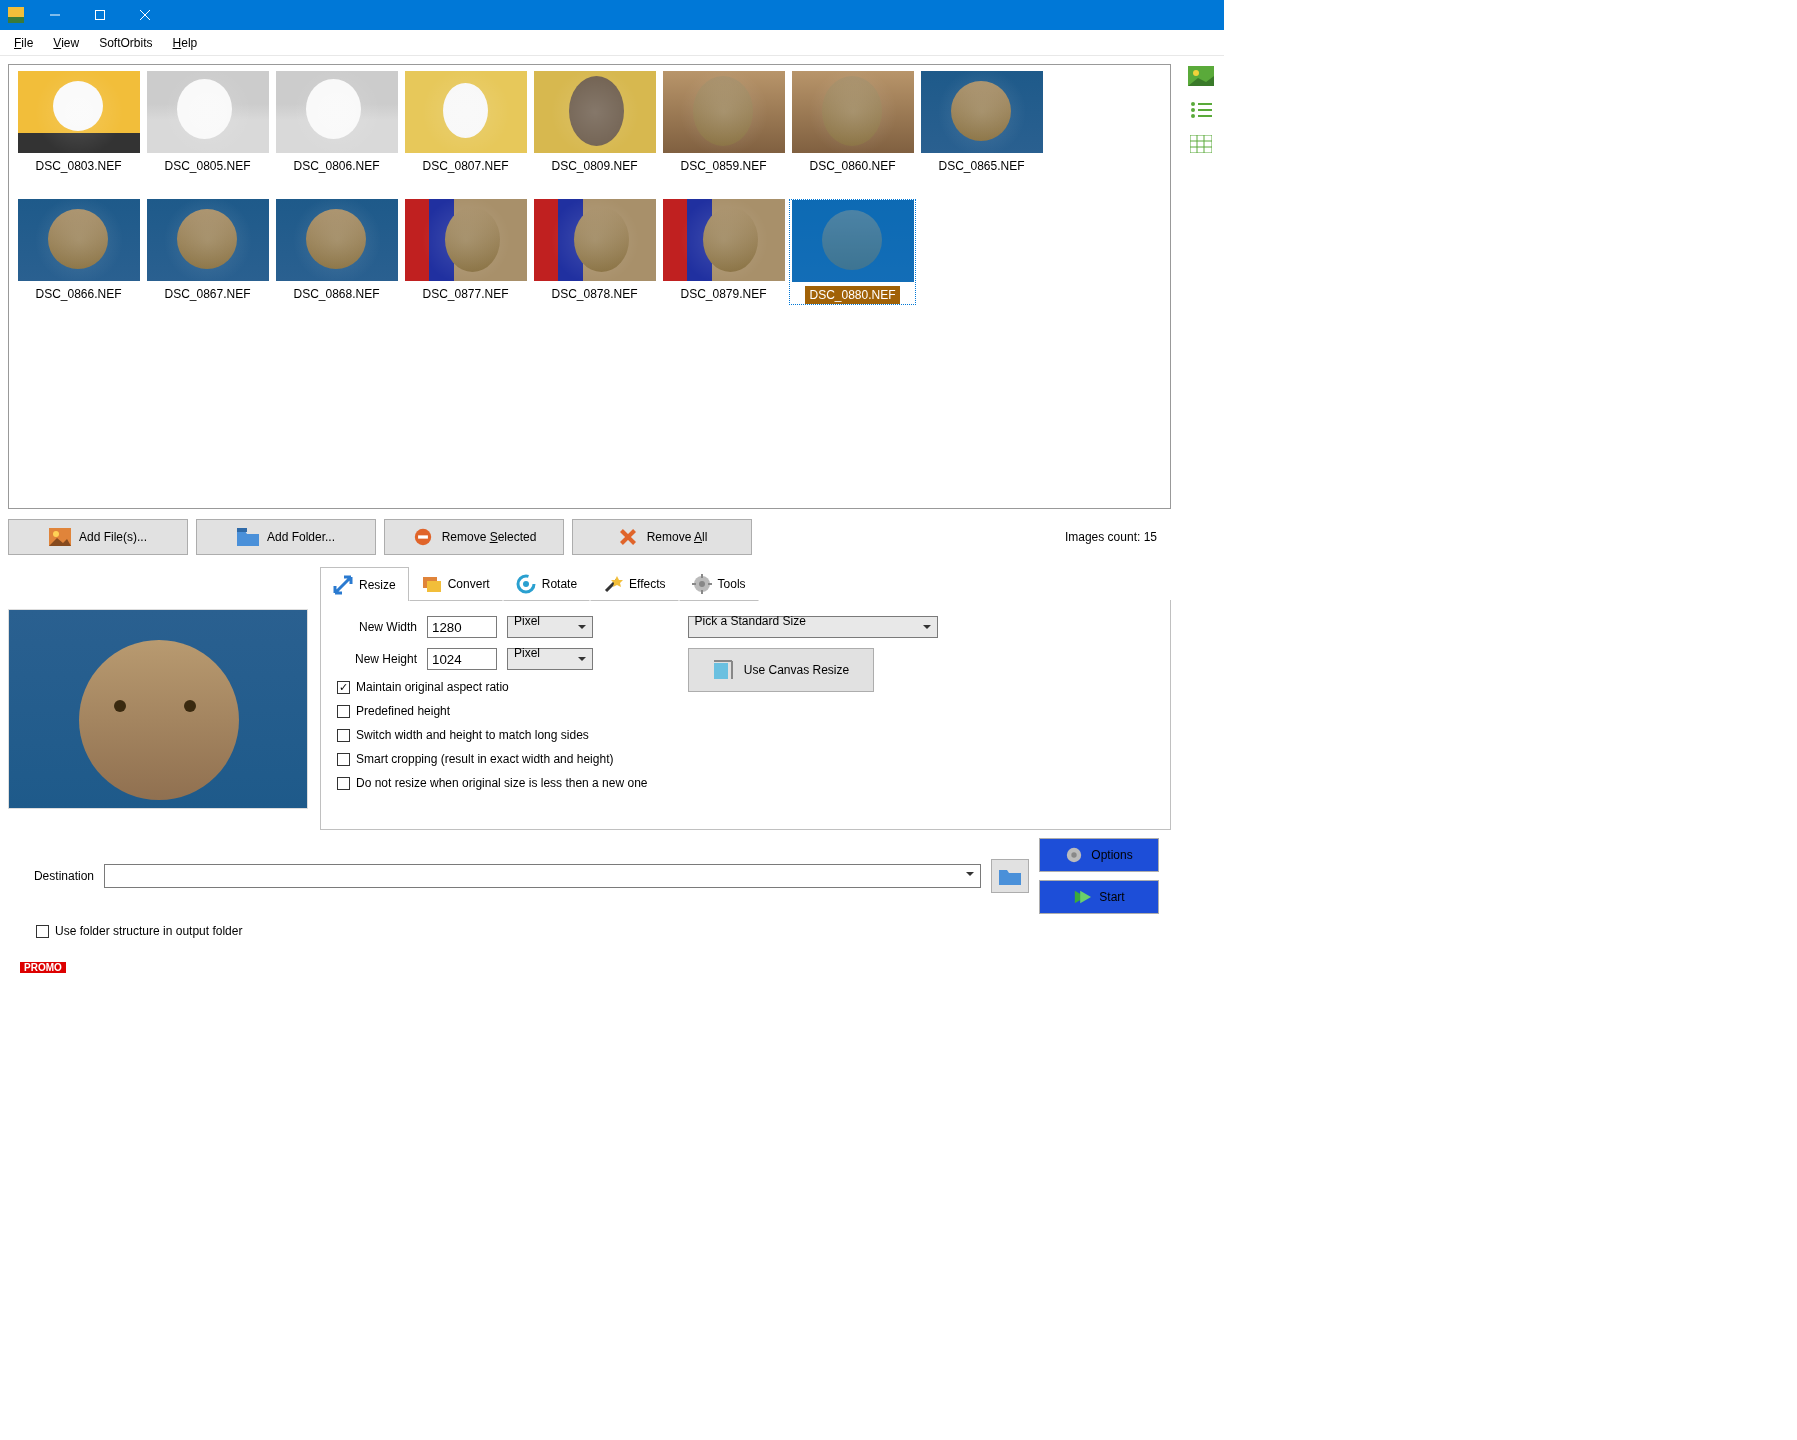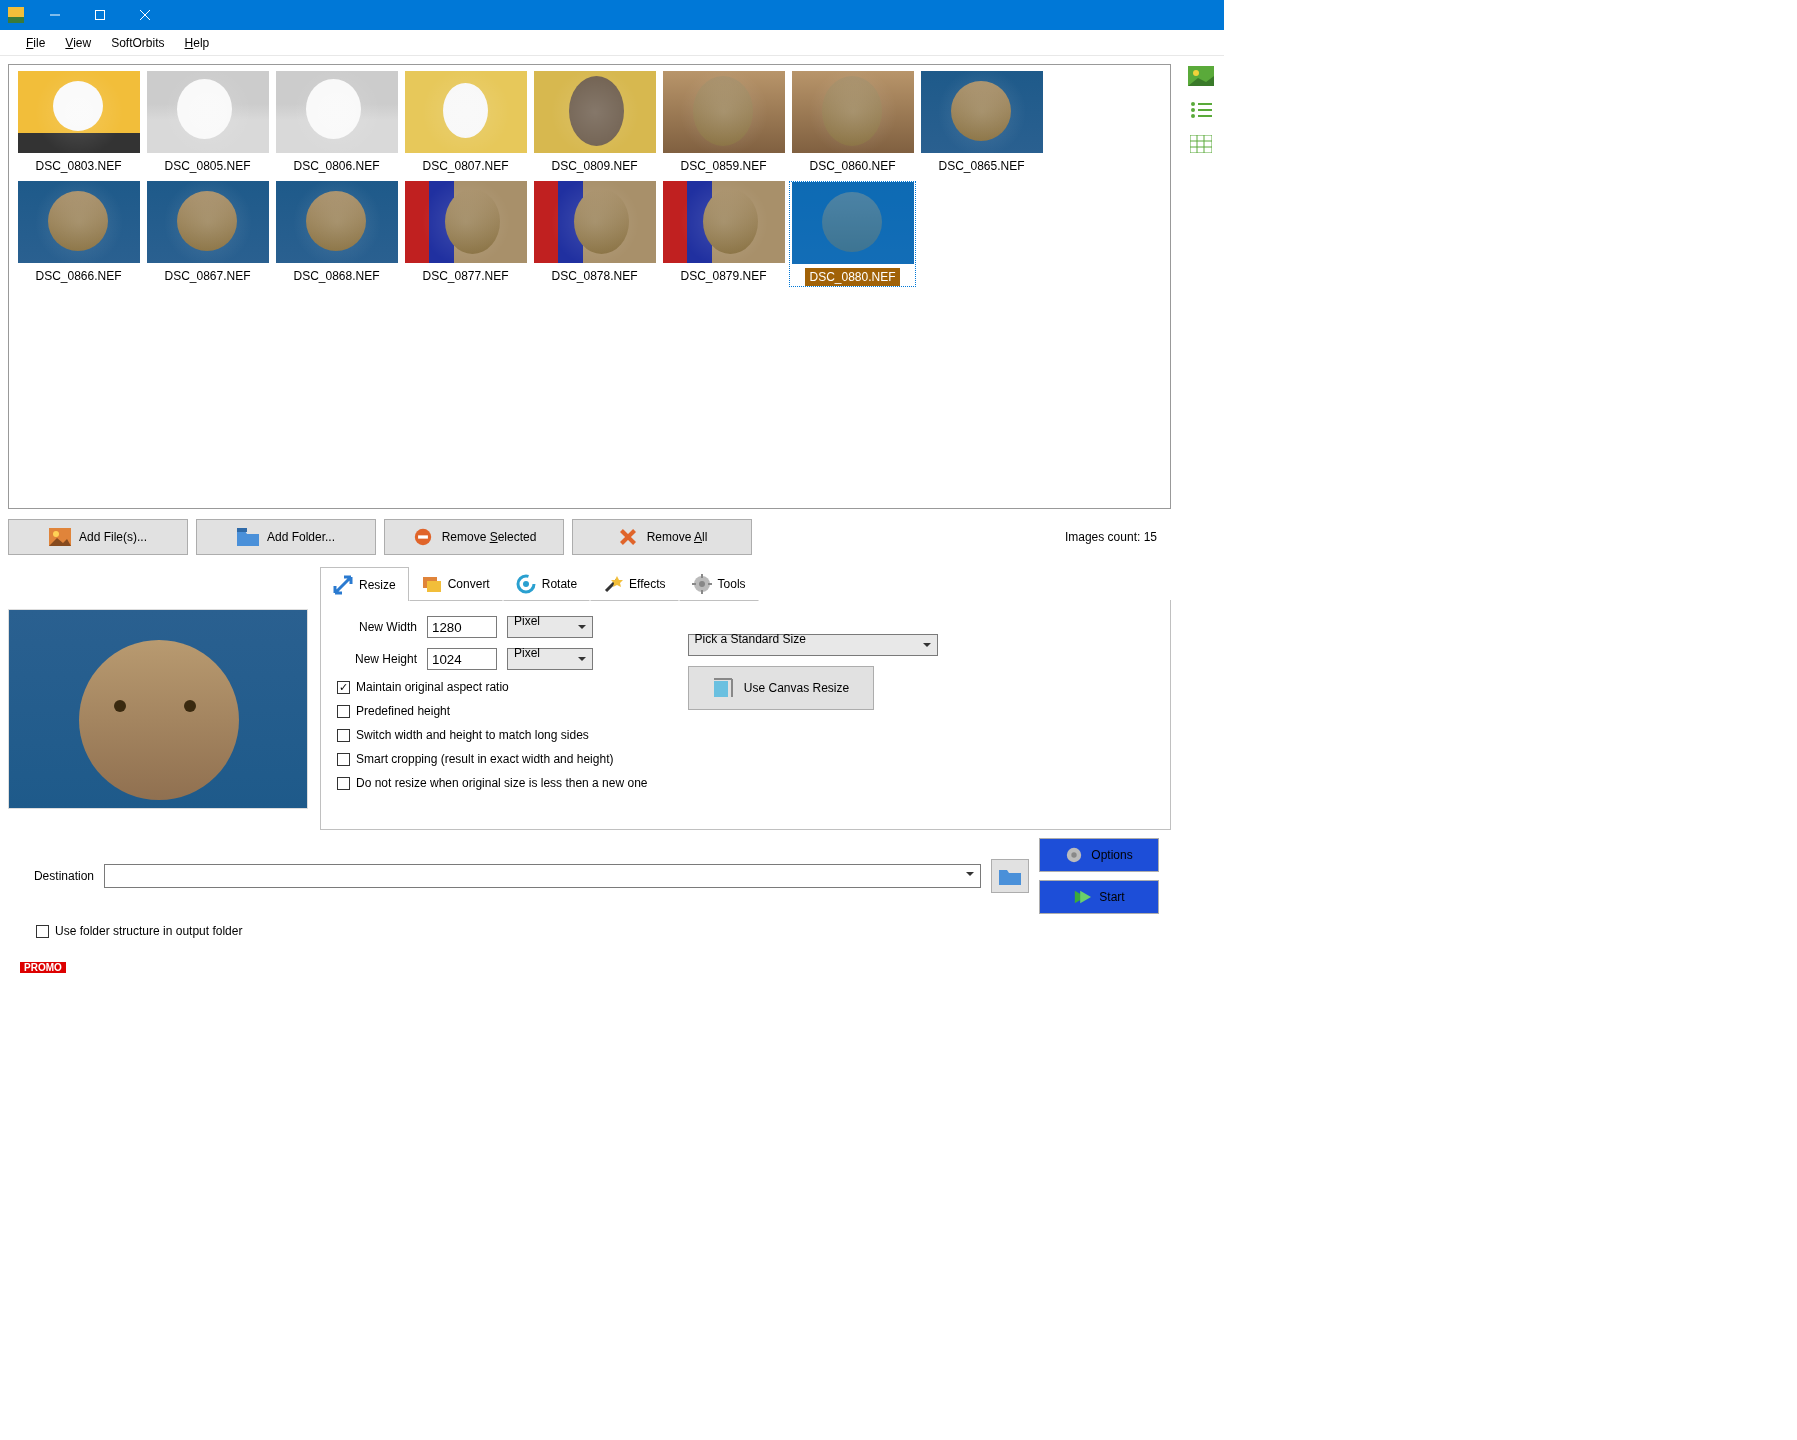--- a/index.html
+++ b/index.html
@@ -3,31 +3,31 @@
 <meta charset="utf-8">
 <style>
 * { box-sizing: border-box; margin: 0; padding: 0; }
 body { font-family: "Segoe UI", Tahoma, sans-serif; font-size: 12px; background: #fff; width: 1224px; height: 980px; overflow: hidden; }
 
 .titlebar { background: #0078d7; height: 30px; display: flex; align-items: center; color: #fff; }
 .titlebar .app-icon { width: 16px; height: 16px; margin: 0 8px; }
 .titlebar .title { flex: 1; font-size: 12px; }
 .titlebar .winbtn { width: 45px; height: 30px; display: flex; align-items: center; justify-content: center; }
 
-.menubar { height: 26px; display: flex; align-items: center; padding: 0 18px; border-bottom: 1px solid #e8e8e8; gap: 4px; }
+.menubar { height: 26px; display: flex; align-items: center; padding: 0 6px; border-bottom: 1px solid #e8e8e8; gap: 4px; }
 .menubar .menuitem { padding: 3px 8px; cursor: default; }
 .menubar .menuitem .ul { text-decoration: underline; }
 
 .content { display: flex; height: calc(100% - 56px); }
 .main-col { flex: 1; display: flex; flex-direction: column; padding: 8px 8px 0 8px; }
 .side-col { width: 45px; padding: 8px 6px; display: flex; flex-direction: column; gap: 10px; }
 .side-btn { width: 32px; height: 24px; display: flex; align-items: center; justify-content: center; cursor: default; }
 
 .thumb-pane { border: 1px solid #999; height: 450px; padding: 6px; overflow: auto; }
-.thumb-grid { display: flex; flex-wrap: wrap; gap: 6px 2px; }
+.thumb-grid { display: flex; flex-wrap: wrap; gap: 24px 2px; }
 .thumb-item { width: 127px; text-align: center; }
 .thumb-img { width: 122px; height: 82px; background: #d5996a; margin: 0 auto; position: relative; overflow: hidden; }
 .thumb-img::after { content:""; position:absolute; inset:0; background: radial-gradient(circle at 50% 50%, rgba(255,255,255,0.15), transparent 60%); }
 .thumb-img.white-cat { background: linear-gradient(#f2be3a 75%, #333 75%); }
 .thumb-img.white-cat::before { content:""; position:absolute; left:35px; top:10px; width:50px; height:50px; background:#fafafa; border-radius:50%; }
 .thumb-img.white-cat2 { background: linear-gradient(#ccc 40%, #d9d9d9 60%); }
 .thumb-img.white-cat2::before { content:""; position:absolute; left:30px; top:8px; width:55px; height:60px; background:#f9f9f9; border-radius:50%; }
 .thumb-img.white-cat3 { background: linear-gradient(#e7c85a 70%, #e7c85a 70%); }
 .thumb-img.white-cat3::before { content:""; position:absolute; left:38px; top:12px; width:45px; height:55px; background:#f8f8f8; border-radius:50%; }
 .thumb-img.gray-cat { background: linear-gradient(#d7b84f 70%, #d7b84f 70%); }
@@ -252,21 +252,21 @@
               <div class="cb-row">
                   <span class="cb"></span>
                   <span>Smart cropping (result in exact width and height)</span>
                 </div>
               <div class="cb-row">
                   <span class="cb"></span>
                   <span>Do not resize when original size is less then a new one</span>
                 </div>
             </div>
             <div>
-              <div class="form-row" style="margin-top:18px;">
+              <div class="form-row" style="">
                 <div class="sel std">
                     <span>Pick a Standard Size</span>
                   </div>
               </div>
               <div class="canvas-btn">
                 <svg width="22" height="22" viewBox="0 0 22 22">
                     <rect x="2" y="4" width="14" height="16" fill="#6ac0e0"></rect>
                     <line x1="2" y1="2" x2="20" y2="2" stroke="#888" stroke-width="2"></line>
                     <line x1="20" y1="2" x2="20" y2="20" stroke="#888" stroke-width="2"></line>
                   </svg>

